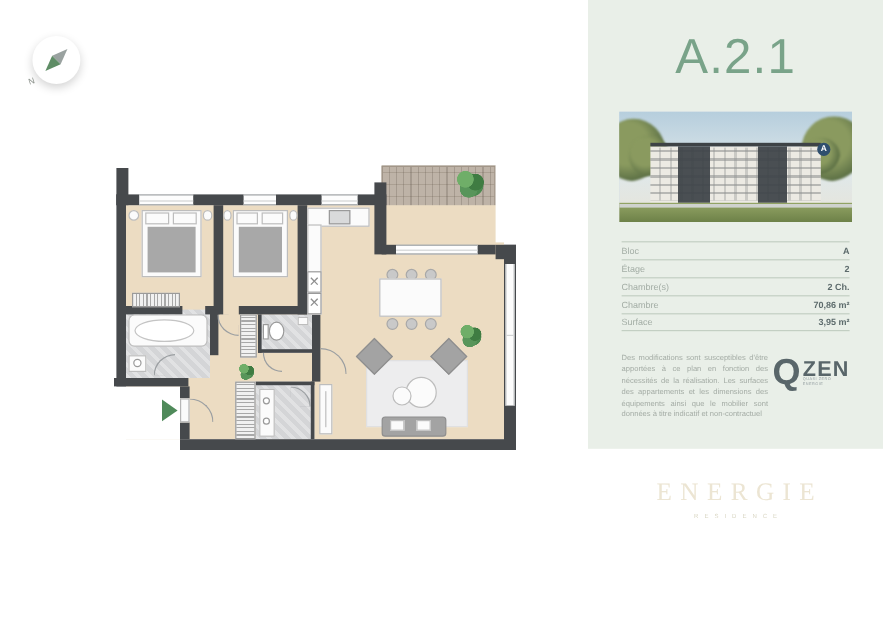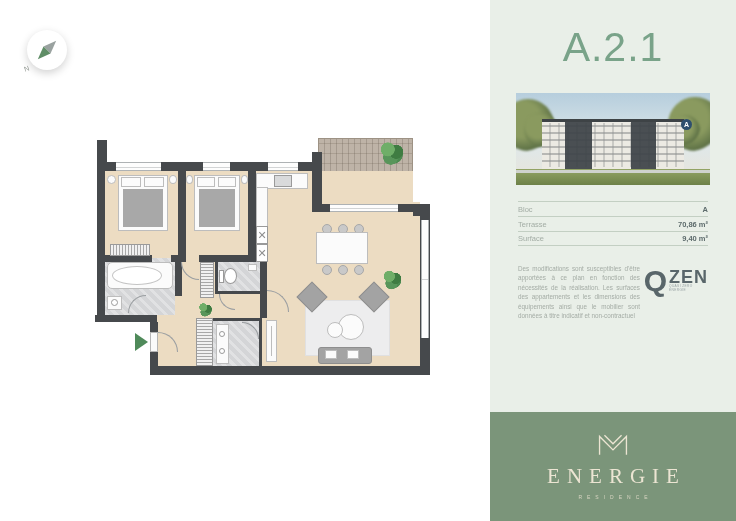--- a/index.html
+++ b/index.html
@@ -49,21 +49,21 @@
   .arc.tr { border-radius:0 100% 0 0; border-left:none; border-bottom:none; }
   .arc.tl { border-radius:100% 0 0 0; border-right:none; border-bottom:none; }
   .arc.br { border-radius:0 0 100% 0; border-left:none; border-top:none; }
   .arc.bl { border-radius:0 0 0 100%; border-right:none; border-top:none; }
   .appl { background:#fff; border:1px solid #9a9a9a; color:#8f8f8f; font-size:11px; line-height:16px; text-align:center; }
   .entry-arrow { width:0; height:0; border-top:9px solid transparent; border-bottom:9px solid transparent; border-left:13px solid #4f8a5a; }
   .chair { width:10px; height:10px; border-radius:50%; background:#c9c9c9; border:1px solid #a8a8a8; }
   .sink-dot { position:absolute; border:1px solid #9a9a9a; border-radius:50%; background:#fff; }
 
   
-  .sidebar { position:absolute; left:490px; top:0; width:246px; height:521px; background:#e9efe8; }
+  .sidebar { position:absolute; left:490px; top:0; width:246px; height:374px; background:#e9efe8; }
   .unit-title { margin-top:24px; text-align:center; font-size:41px; font-weight:300; letter-spacing:1px; color:#79a389; }
 
   .photo { position:relative; width:194px; height:92px; margin:22px auto 0; overflow:hidden; background:#cfdde6; }
   .photo > div { position:absolute; }
   .p-sky { inset:0; background:linear-gradient(#b6cedd, #dfe8ea 55%, #e8e4d8); }
   .p-tree { border-radius:50%; filter:blur(1px);
             background:radial-gradient(circle at 40% 40%, #8a9a5f 0 40%, #5c7045 70%, rgba(0,0,0,0) 72%); }
   .p-bldg { left:26px; right:26px; top:26px; bottom:16px; border-top:3px solid #3e4346;
             background:linear-gradient(90deg,#eceae3 0 16%, #4a4f53 16% 35%, #eceae3 35% 63%, #4a4f53 63% 80%, #eceae3 80% 100%); }
   .p-win { left:26px; right:26px; top:30px; bottom:18px; opacity:.55;
@@ -239,26 +239,34 @@
     <div class="p-road"></div>
     <div class="p-badge">A</div>
   </div>
 
   <div class="specs">
     <div class="spec-row">
       <span class="spec-label">Bloc</span>
       <span class="spec-value">A</span>
     </div>
     <div class="spec-row">
-      <span class="spec-label">Terrasse</span>
+      <span class="spec-label">Étage</span>
+      <span class="spec-value">2</span>
+    </div>
+    <div class="spec-row">
+      <span class="spec-label">Chambre(s)</span>
+      <span class="spec-value">2 Ch.</span>
+    </div>
+    <div class="spec-row">
+      <span class="spec-label">Chambre</span>
       <span class="spec-value">70,86 m²</span>
     </div>
     <div class="spec-row">
       <span class="spec-label">Surface</span>
-      <span class="spec-value">9,40 m²</span>
+      <span class="spec-value">3,95 m²</span>
     </div>
   </div>
 
   <div class="legal-row">
     <div class="disclaimer">Des modifications sont susceptibles d'être apportées à ce plan en fonction des nécessités de la réalisation. Les surfaces des appartements et les dimensions des équipements ainsi que le mobilier sont données à titre indicatif et non-contractuel</div>
     <div class="qzen">
       <span class="qzen-q">Q</span>
       <span class="qzen-col">
         <div class="qzen-zen">ZEN</div>
         <div class="qzen-tag">QUASI ZERO ENERGIE</div>

